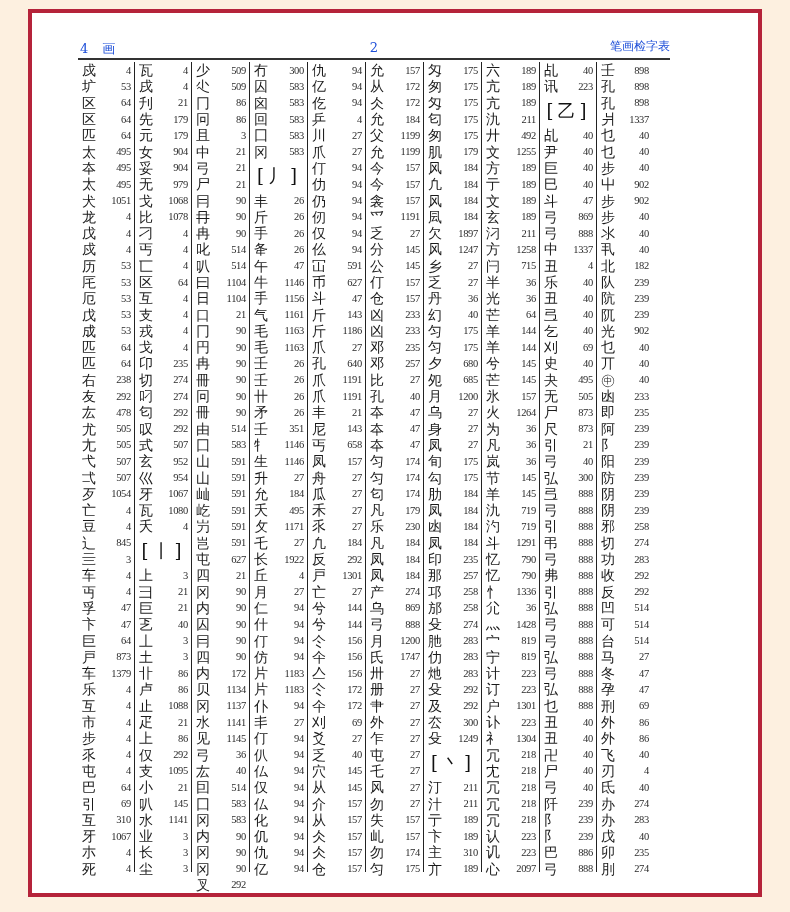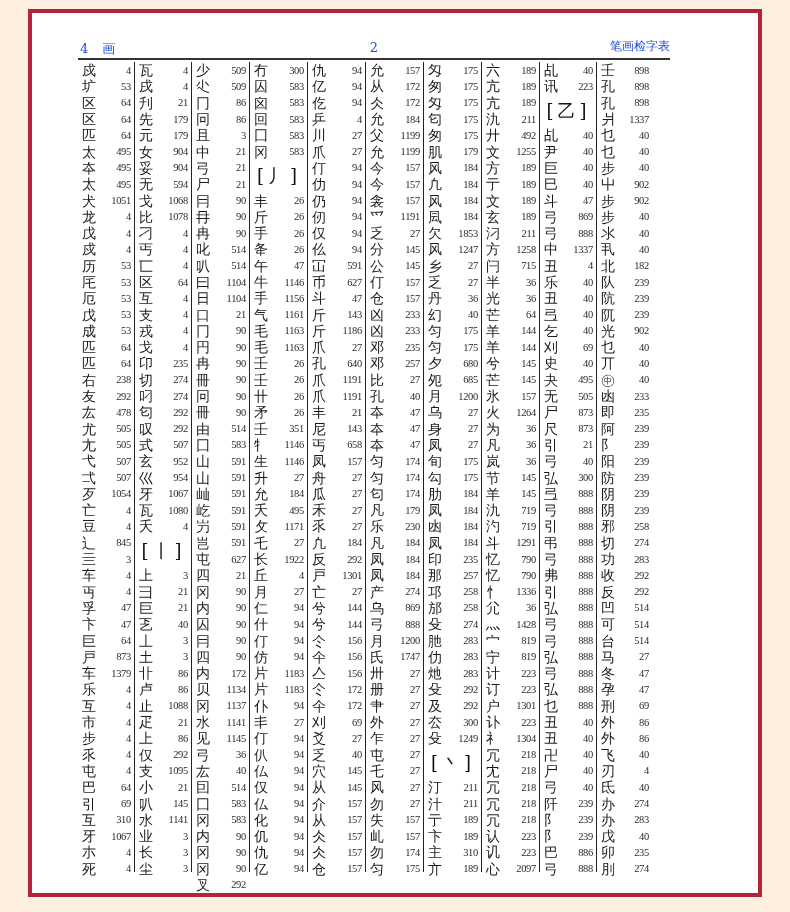--- a/index.html
+++ b/index.html
@@ -301,21 +301,21 @@
       <div class="row">
         <span class="ch">女</span>
         <span class="num">904</span>
       </div>
       <div class="row">
         <span class="ch">妥</span>
         <span class="num">904</span>
       </div>
       <div class="row">
         <span class="ch">无</span>
-        <span class="num">594</span>
+        <span class="num">979</span>
       </div>
       <div class="row">
         <span class="ch">戈</span>
         <span class="num">1068</span>
       </div>
       <div class="row">
         <span class="ch">比</span>
         <span class="num">1078</span>
       </div>
       <div class="row">
@@ -1313,21 +1313,21 @@
       <div class="row">
         <span class="ch">风</span>
         <span class="num">184</span>
       </div>
       <div class="row">
         <span class="ch">凨</span>
         <span class="num">184</span>
       </div>
       <div class="row">
         <span class="ch">欠</span>
-        <span class="num">1853</span>
+        <span class="num">1897</span>
       </div>
       <div class="row">
         <span class="ch">风</span>
         <span class="num">1247</span>
       </div>
       <div class="row">
         <span class="ch">乡</span>
         <span class="num">27</span>
       </div>
       <div class="row">

